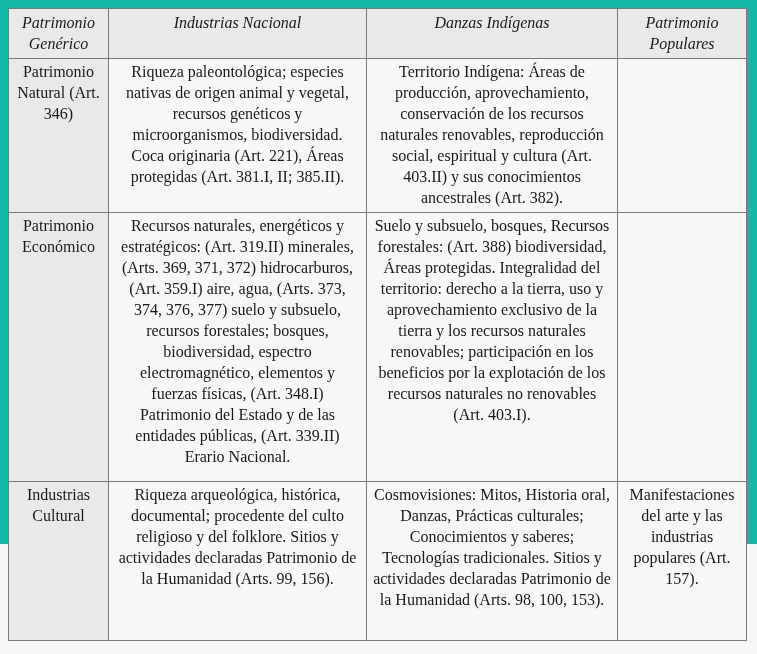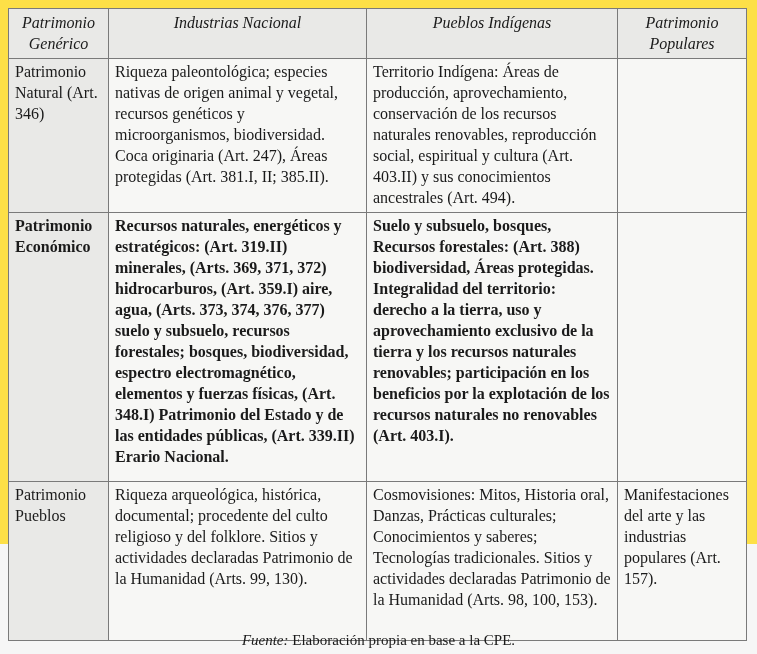--- a/index.html
+++ b/index.html
@@ -5,56 +5,56 @@
   html, body { margin: 0; padding: 0; }
   body {
     width: 757px; height: 654px; overflow: hidden;
     background: #f6f6f6;
     font-family: "DejaVu Serif", "Liberation Serif", serif;
     color: #1a1a1a;
     position: relative;
   }
   .page {
     position: absolute; left: 0; top: 0; width: 757px; height: 544px;
-    background-color: #fde047;
+    background-color: #14b8a6;
   }
   table.heritage {
     position: absolute;
     left: 8px; top: 8px;
     width: 738px;
     border-collapse: collapse;
     table-layout: fixed;
     font-family: "Liberation Serif", "DejaVu Serif", serif;
     font-size: 16px;
     line-height: 21px;
   }
   table.heritage th, table.heritage td {
     border: 1px solid #7a7a7a;
     vertical-align: top;
     padding: 2px 6px 2px 6px;
-    text-align: left;
+    text-align: center;
   }
   table.heritage thead th {
     font-weight: normal;
     font-style: italic;
     text-align: center;
     background: #e9e9e7;
     height: 44px;
     padding-top: 3px;
   }
   table.heritage tbody td.rowhead {
     background: #e9e9e7;
   }
   table.heritage tbody td { background: #f7f7f5; }
   col.c1 { width: 100px; }
   col.c2 { width: 258px; }
   col.c3 { width: 251px; }
   col.c4 { width: 129px; }
   tr.r1 td { height: 149px; }
-  tr.r2 td { height: 264px; font-weight: bold; }
+  tr.r2 td { height: 264px; }
   tr.r3 td { height: 154px; }
   .caption {
     position: absolute;
     left: 0; width: 757px; top: 632px;
     text-align: center;
     font-family: "Liberation Serif", "DejaVu Serif", serif;
     font-size: 15px;
   }
   .caption i { font-style: italic; }
 </style>
@@ -66,42 +66,39 @@
     <colgroup>
       <col class="c1">
         <col class="c2">
         <col class="c3">
         <col class="c4">
     </colgroup>
     <thead>
       <tr>
         <th>Patrimonio Genérico</th>
         <th>Industrias Nacional</th>
-        <th>Pueblos Indígenas</th>
+        <th>Danzas Indígenas</th>
         <th>Patrimonio Populares</th>
       </tr>
     </thead>
     <tbody>
       <tr class="r1">
         <td class="rowhead">Patrimonio Natural (Art. 346)</td>
-        <td>Riqueza paleontológica; especies nativas de origen animal y vegetal, recursos genéticos y microorganismos, biodiversidad. Coca originaria (Art. 247), Áreas protegidas (Art. 381.I, II; 385.II).</td>
-        <td>Territorio Indígena: Áreas de producción, aprovechamiento, conservación de los recursos naturales renovables, reproducción social, espiritual y cultura (Art. 403.II) y sus conocimientos ancestrales (Art. 494).</td>
+        <td>Riqueza paleontológica; especies nativas de origen animal y vegetal, recursos genéticos y microorganismos, biodiversidad. Coca originaria (Art. 221), Áreas protegidas (Art. 381.I, II; 385.II).</td>
+        <td>Territorio Indígena: Áreas de producción, aprovechamiento, conservación de los recursos naturales renovables, reproducción social, espiritual y cultura (Art. 403.II) y sus conocimientos ancestrales (Art. 382).</td>
         <td></td>
       </tr>
       <tr class="r2">
         <td class="rowhead">Patrimonio Económico</td>
         <td>Recursos naturales, energéticos y estratégicos: (Art. 319.II) minerales, (Arts. 369, 371, 372) hidrocarburos, (Art. 359.I) aire, agua, (Arts. 373, 374, 376, 377) suelo y subsuelo, recursos forestales; bosques, biodiversidad, espectro electromagnético, elementos y fuerzas físicas, (Art. 348.I) Patrimonio del Estado y de las entidades públicas, (Art. 339.II) Erario Nacional.</td>
         <td>Suelo y subsuelo, bosques, Recursos forestales: (Art. 388) biodiversidad, Áreas protegidas. Integralidad del territorio: derecho a la tierra, uso y aprovechamiento exclusivo de la tierra y los recursos naturales renovables; participación en los beneficios por la explotación de los recursos naturales no renovables (Art. 403.I).</td>
         <td></td>
       </tr>
       <tr class="r3">
-        <td class="rowhead">Patrimonio Pueblos</td>
-        <td>Riqueza arqueológica, histórica, documental; procedente del culto religioso y del folklore. Sitios y actividades declaradas Patrimonio de la Humanidad (Arts. 99, 130).</td>
+        <td class="rowhead">Industrias Cultural</td>
+        <td>Riqueza arqueológica, histórica, documental; procedente del culto religioso y del folklore. Sitios y actividades declaradas Patrimonio de la Humanidad (Arts. 99, 156).</td>
         <td>Cosmovisiones: Mitos, Historia oral, Danzas, Prácticas culturales; Conocimientos y saberes; Tecnologías tradicionales. Sitios y actividades declaradas Patrimonio de la Humanidad (Arts. 98, 100, 153).</td>
         <td>Manifestaciones del arte y las industrias populares (Art. 157).</td>
       </tr>
     </tbody>
   </table>
 
-  <div class="caption">
-    <i>Fuente:</i><span> Elaboración propia en base a la CPE.</span>
-  </div>
 </div>
 
 </body></html>

